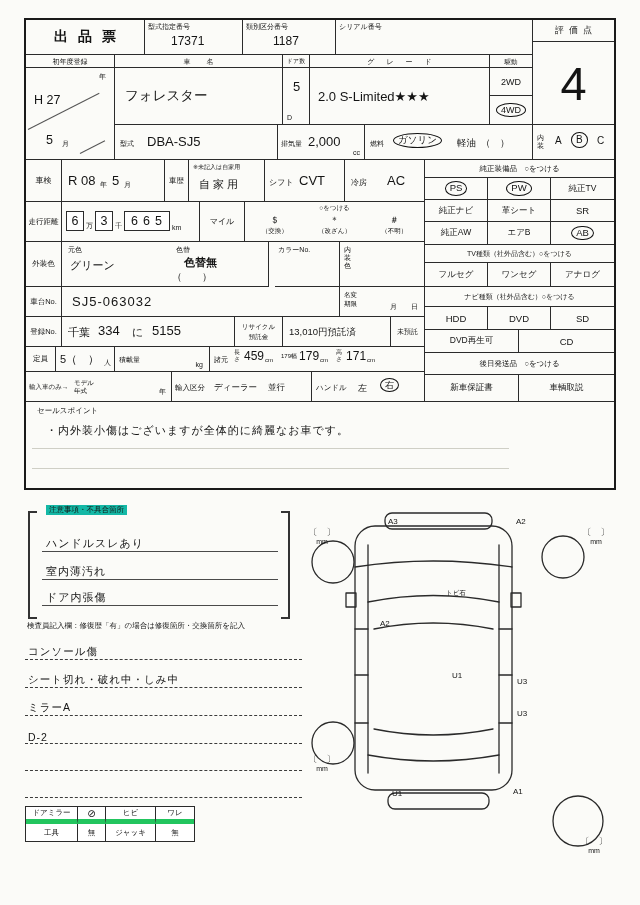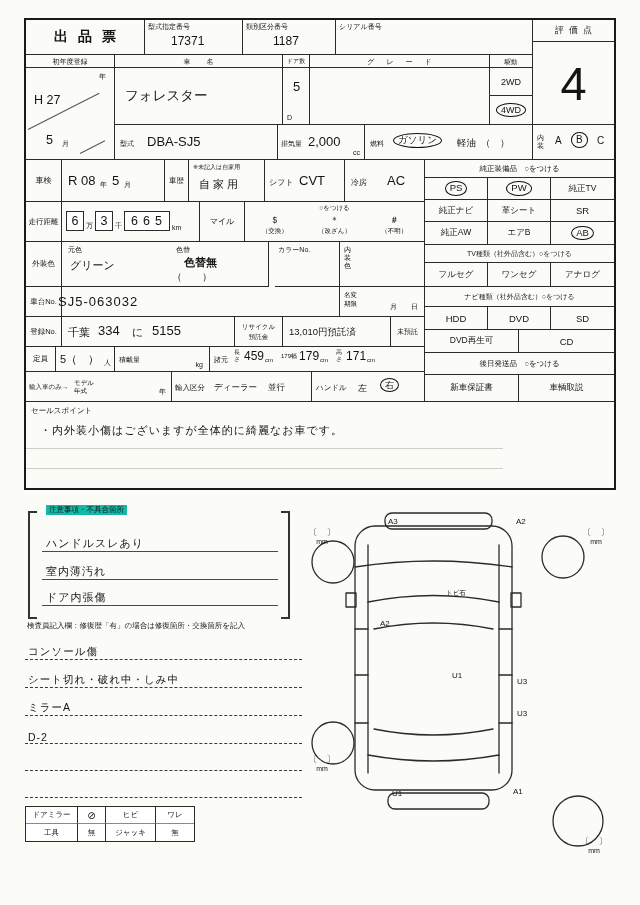--- a/index.html
+++ b/index.html
@@ -12,21 +12,21 @@
 .nb{border-bottom:none}
 .strip{display:block;height:13px;line-height:13px;font-size:7px;text-align:center;border-bottom:1px solid #2b2b2b}
 .cen{display:flex;align-items:center;justify-content:center}
 .lt{font-size:7px}
 .circ{display:inline-block;border:1.4px solid #111;border-radius:50%;padding:0 4px;line-height:1.35}
 .dig{display:inline-flex;align-items:center;justify-content:center;border:1px solid #2b2b2b;height:20px;font-size:12.5px;background:#fff}
 .sub{position:absolute;border-right:1px solid #2b2b2b;display:flex;align-items:center;justify-content:center}
 .uline{border-bottom:1px solid #4a4a4a;font-size:11px;letter-spacing:1px;padding-left:4px;display:flex;align-items:flex-end}
 .dline{border-bottom:1px dashed #3c3c3c;font-size:10.5px;letter-spacing:1px;padding-left:3px;display:flex;align-items:flex-end}
 .tools{position:absolute;display:grid;grid-template-columns:52px 28px 50px 38px;border:1.5px solid #2b2b2b;background:#fff}
-.tools>div{height:17px;border-right:1px solid #2b2b2b;border-bottom:1px solid #22c55e;display:flex;align-items:center;justify-content:center;font-size:7.5px}
+.tools>div{height:17px;border-right:1px solid #2b2b2b;border-bottom:5px solid #22c55e;display:flex;align-items:center;justify-content:center;font-size:7.5px}
 .tools>div:nth-child(4n){border-right:none}
 .tools>div:nth-child(n+5){border-bottom:none}
 .dlab{font-size:8px}
 .brk{text-align:center;width:36px;line-height:1.2}
 .brk .b1{font-size:9px;display:block}
 .brk .b2{font-size:7px;display:block}
 svg{display:block}
 </style>
 </head>
 <body>
@@ -70,20 +70,23 @@
       <span style="font-size:13.5px">フォレスター</span>
     </div>
   </div>
   <div class="cell" style="left:257px;top:35px;width:27px;height:70px">
     <span class="strip" style="font-size:6px">ドア数</span>
     <span class="a" style="left:10px;top:24px;font-size:13px">5</span>
     <span class="a lt" style="left:4px;bottom:3px">D</span>
   </div>
   <div class="cell" style="left:284px;top:35px;width:180px;height:70px">
     <span class="strip" style="letter-spacing:12px;padding-left:12px">グレード</span>
+    <div style="height:56px;display:flex;align-items:center;padding-left:8px">
+      <span style="font-size:13px">2.0 S-Limited★★★</span>
+    </div>
   </div>
   <div class="cell" style="left:464px;top:35px;width:43px;height:70px">
     <span class="strip" style="font-size:6.5px">駆動</span>
     <div class="cen" style="height:28px;border-bottom:1px solid #2b2b2b">
       <span style="font-size:9px">2WD</span>
     </div>
     <div class="cen" style="height:28px">
       <span class="circ" style="font-size:9px">4WD</span>
     </div>
   </div>
@@ -253,21 +256,21 @@
     <span class="a lt" style="left:3px;top:3px">カラーNo.</span>
   </div>
   <div class="cell" style="left:314px;top:222px;width:85px;height:45px">
     <span class="a lt" style="left:4px;top:4px;width:9px;line-height:1.15;word-break:break-all;display:inline-block">内装色</span>
   </div>
 
   <div class="cell" style="left:0;top:267px;width:314px;height:30px">
     <div class="sub" style="left:0;top:0;width:36px;height:29px;font-size:7.5px">
         <span>車台No.</span>
       </div>
-    <span class="a" style="left:32px;top:7px;font-size:13px;letter-spacing:1px">SJ5-063032</span>
+    <span class="a" style="left:46px;top:7px;font-size:13px;letter-spacing:1px">SJ5-063032</span>
   </div>
   <div class="cell" style="left:314px;top:267px;width:85px;height:30px">
     <div class="a" style="left:4px;top:3px;font-size:6.5px;line-height:1.4">
       <div>名変</div>
       <div>期限</div>
     </div>
     <span class="a" style="right:6px;bottom:4px;font-size:7px">月　　日</span>
   </div>
 
   <div class="cell" style="left:0;top:297px;width:209px;height:30px">
@@ -331,21 +334,21 @@
     <span class="a" style="left:3px;top:11px;font-size:7.5px">輸入区分</span>
     <span class="a" style="left:42px;top:10px;font-size:8.5px">ディーラー</span>
     <span class="a" style="left:96px;top:10px;font-size:8.5px">並行</span>
   </div>
   <div class="cell" style="left:286px;top:352px;width:113px;height:30px">
     <span class="a" style="left:4px;top:11px;font-size:7.5px">ハンドル</span>
     <span class="a" style="left:46px;top:10px;font-size:9px">左</span>
     <span class="a circ" style="left:68px;top:6px;font-size:9px">右</span>
   </div>
 
-  <div class="cell nr nb" style="left:0;top:382px;width:477px;height:86px">
+  <div class="cell nr nb" style="left:6px;top:382px;width:477px;height:86px">
     <span class="a" style="left:5px;top:4px;font-size:7.5px">セールスポイント</span>
     <span class="a" style="left:14px;top:21px;font-size:11px;letter-spacing:1px">・内外装小傷はございますが全体的に綺麗なお車です。</span>
     <div class="a" style="left:0;top:46px;width:588px;border-top:1px solid #cfcfc6"></div>
     <div class="a" style="left:0;top:66px;width:588px;border-top:1px solid #cfcfc6"></div>
   </div>
 </div>
 
 <div class="a" style="left:28px;top:511px;width:9px;height:108px;border-left:2px solid #333;border-top:2px solid #333;border-bottom:2px solid #333"></div>
 <div class="a" style="left:281px;top:511px;width:9px;height:108px;border-right:2px solid #333;border-top:2px solid #333;border-bottom:2px solid #333"></div>
 <span class="a" style="left:46px;top:505px;font-size:7.5px;background:#14b8a6;padding:0 3px">注意事項・不具合箇所</span>

